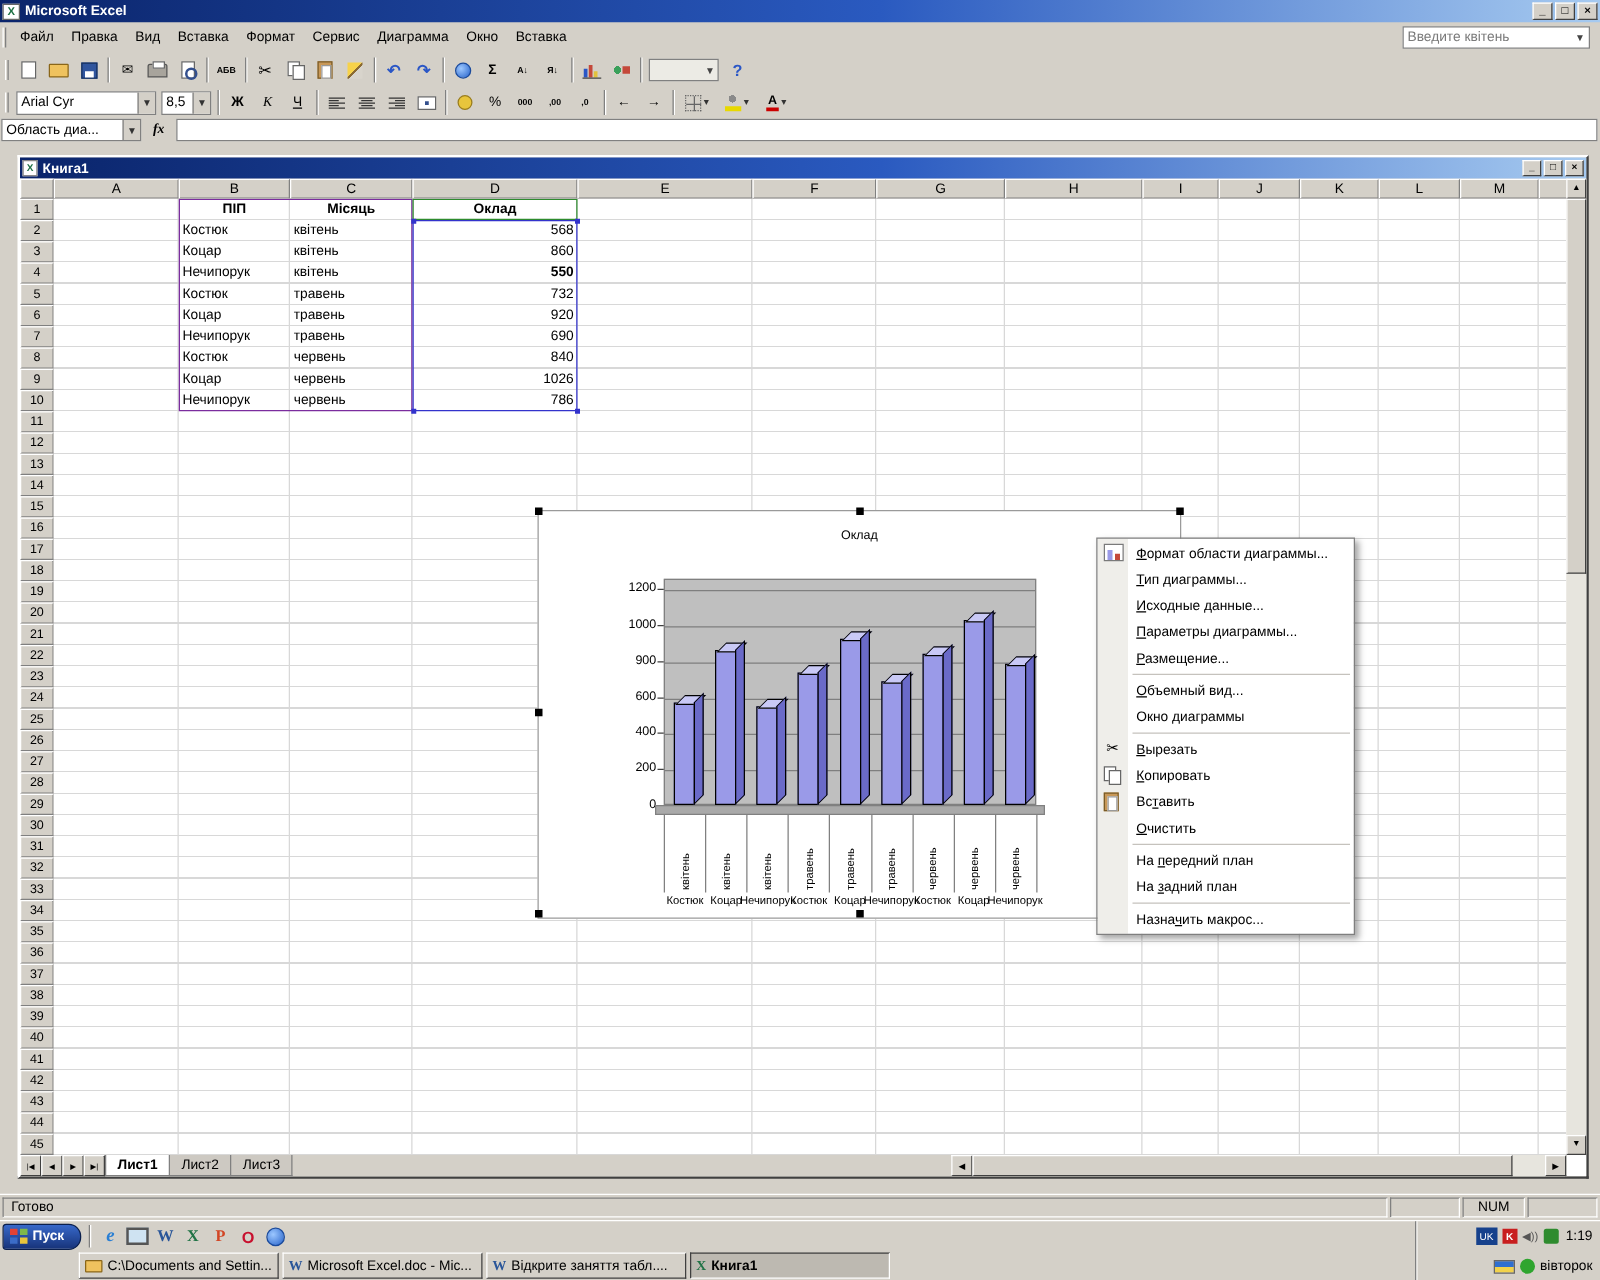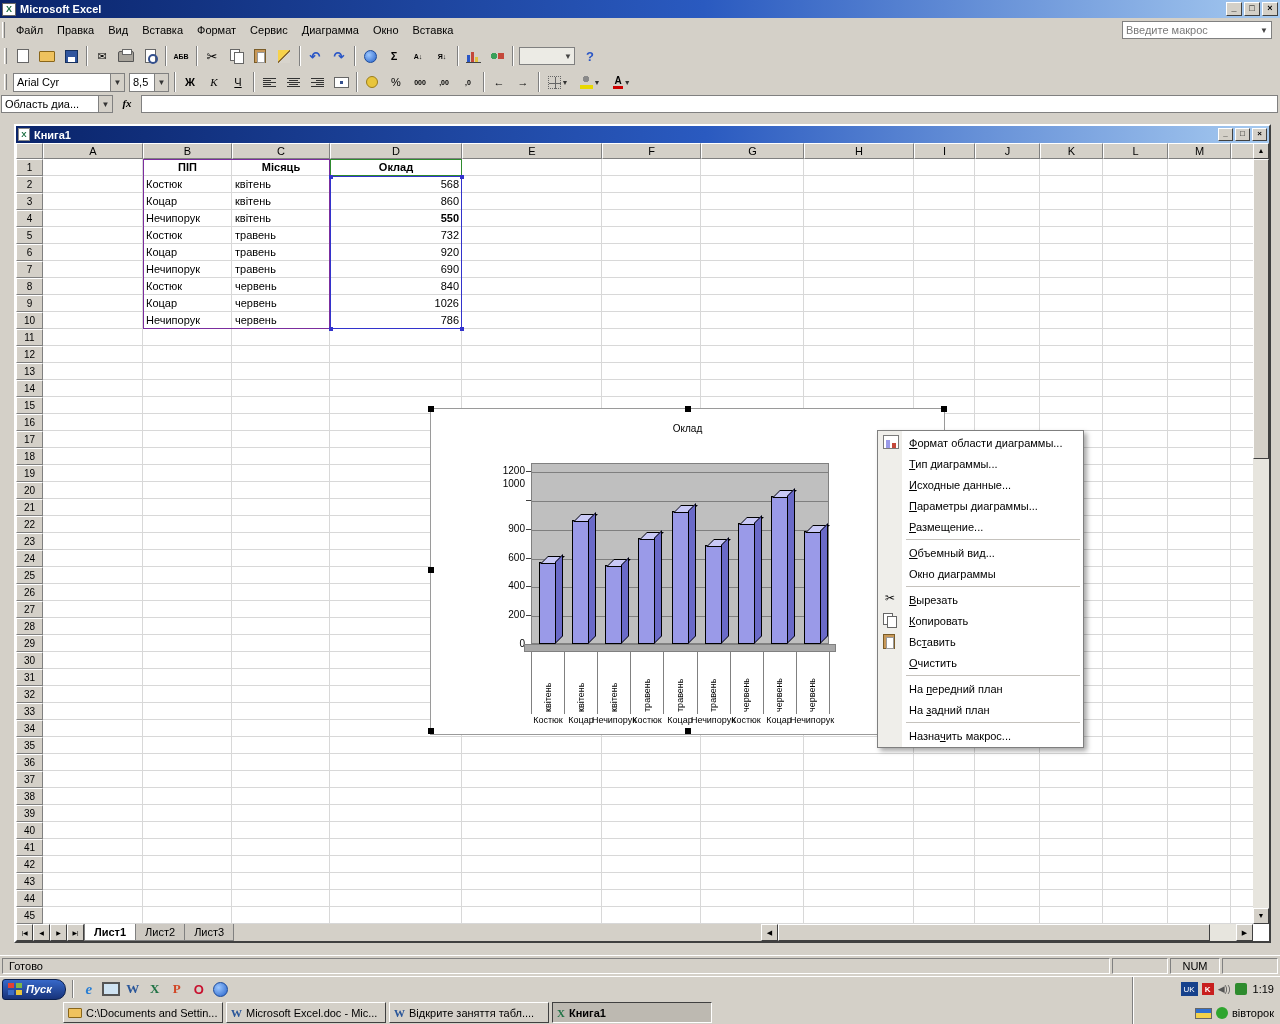--- a/index.html
+++ b/index.html
@@ -131,21 +131,21 @@
 .hthumb{width:432px;height:17px;background:#D4D0C8;border:1px solid;border-color:#FFF #404040 #404040 #FFF}
 
 .statusbar{position:absolute;left:0;top:955px;width:1280px;height:21px;background:#D4D0C8;border-top:1px solid #FFF;display:flex;gap:2px;padding:2px 2px 2px 2px}
 .spanel{border:1px solid;border-color:#808080 #FFF #FFF #808080;padding:0 6px;line-height:14px}
 .sp-main{flex:1}
 .sp-num{width:50px;text-align:center}
 .sp-sm{width:56px}
 
 .taskbar{position:absolute;left:0;top:976px;width:1280px;height:48px;background:#D4D0C8;border-top:1px solid #FFF}
 .tb-top{height:24px;display:flex;align-items:center;gap:3px;padding:1px 2px}
-.startbtn{height:21px;display:flex;align-items:center;gap:4px;background:linear-gradient(#3768C9,#17337A);border-radius:3px 10px 10px 3px;color:#FFF;font-weight:bold;font-style:italic;padding:0 13px 0 5px;border:1px solid #0a1f4d}
+.startbtn{height:21px;display:flex;align-items:center;gap:4px;background:linear-gradient(#3768C9,#17337A);border-radius:3px 10px 10px 3px;color:#FFF;font-weight:bold;padding:0 13px 0 5px;border:1px solid #0a1f4d}
 .startflag{width:14px;height:12px;background-image:linear-gradient(#E34234,#E34234),linear-gradient(#7EB74A,#7EB74A),linear-gradient(#3B6CC7,#3B6CC7),linear-gradient(#E8C53C,#E8C53C);background-size:6px 5px;background-position:0 0,8px 0,0 7px,8px 7px;background-repeat:no-repeat}
 .ql{width:20px;height:20px;display:flex;align-items:center;justify-content:center}
 .qldiv{width:1px;height:18px;background:#808080;box-shadow:1px 0 0 #FFF;margin:0 3px}
 .ql-internet-explorer::before{content:"e";font-family:"Liberation Serif",serif;font-style:italic;font-weight:bold;font-size:15px;color:#2A7FD4}
 .ql-show-desktop{position:relative}
 .ql-show-desktop::before{content:"";width:14px;height:10px;background:#CFE3F2;border:2px solid #555}
 .ql-word::before{content:"W";font-family:"Liberation Serif",serif;font-weight:bold;font-size:13px;color:#2A5699}
 .ql-excel::before{content:"X";font-family:"Liberation Serif",serif;font-weight:bold;font-size:13px;color:#217346}
 .ql-powerpoint::before{content:"P";font-family:"Liberation Serif",serif;font-weight:bold;font-size:13px;color:#D24625}
 .ql-opera::before{content:"O";font-weight:bold;font-size:13px;color:#C8102E}
@@ -191,21 +191,21 @@
         <div class="menu-item">Правка</div>
         <div class="menu-item">Вид</div>
         <div class="menu-item">Вставка</div>
         <div class="menu-item">Формат</div>
         <div class="menu-item">Сервис</div>
         <div class="menu-item">Диаграмма</div>
         <div class="menu-item">Окно</div>
         <div class="menu-item">Вставка</div>
       </span>
     <span class="qbox">
-      <span>Введите макрос</span>
+      <span>Введите квітень</span>
       <span class="qarrow" style="font-size:8px">▼</span>
     </span>
   </div>
 
   <div id="std-toolbar" class="toolbar">
     <span class="grip"></span>
     <span id="std-items" style="display:flex;align-items:center">
         <div class="tb-btn">
           <div class="ic ic-new"></div>
         </div>
@@ -474,21 +474,21 @@
             <div class="ytk" style="top: 177px;"></div>
             <div class="ytk" style="top: 149px;"></div>
             <div class="ytk" style="top: 120px;"></div>
             <div class="ytk" style="top: 91px;"></div>
             <div class="ytk" style="top: 62px;"></div>
             <div class="ylab" style="top: 230px;">0</div>
             <div class="ylab" style="top: 201px;">200</div>
             <div class="ylab" style="top: 172px;">400</div>
             <div class="ylab" style="top: 144px;">600</div>
             <div class="ylab" style="top: 115px;">900</div>
-            <div class="ylab" style="top: 70px;">1000</div>
+            <div class="ylab" style="top: 86px;">1000</div>
             <div class="ylab" style="top: 57px;">1200</div>
             <div class="floor"></div>
             <div class="bar" style="left: 108px; top: 153px; height: 82px;"></div>
             <div class="bar" style="left: 141px; top: 111px; height: 124px;"></div>
             <div class="bar" style="left: 174px; top: 156px; height: 79px;"></div>
             <div class="bar" style="left: 207px; top: 129px; height: 106px;"></div>
             <div class="bar" style="left: 241px; top: 102px; height: 133px;"></div>
             <div class="bar" style="left: 274px; top: 136px; height: 99px;"></div>
             <div class="bar" style="left: 307px; top: 114px; height: 121px;"></div>
             <div class="bar" style="left: 340px; top: 87px; height: 148px;"></div>

